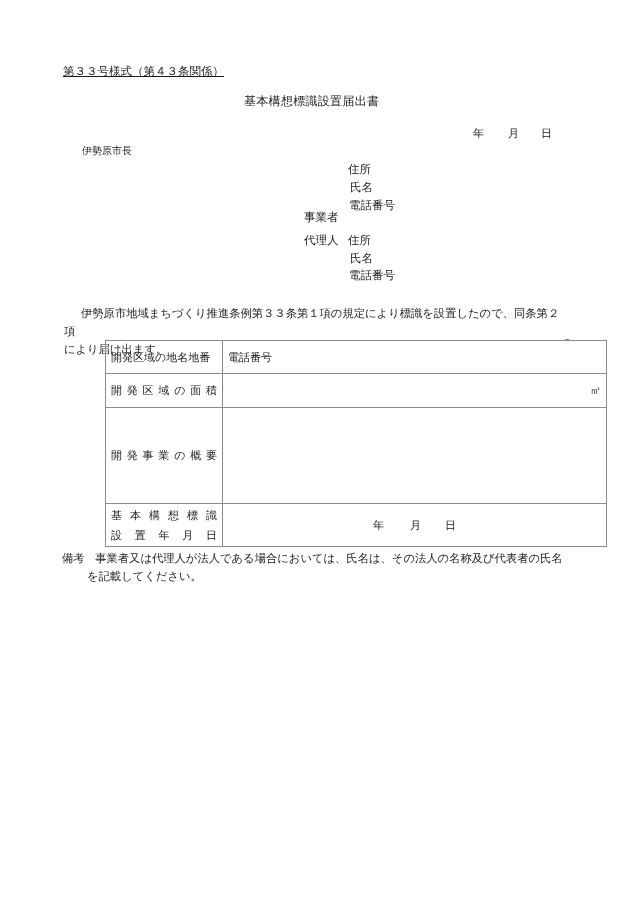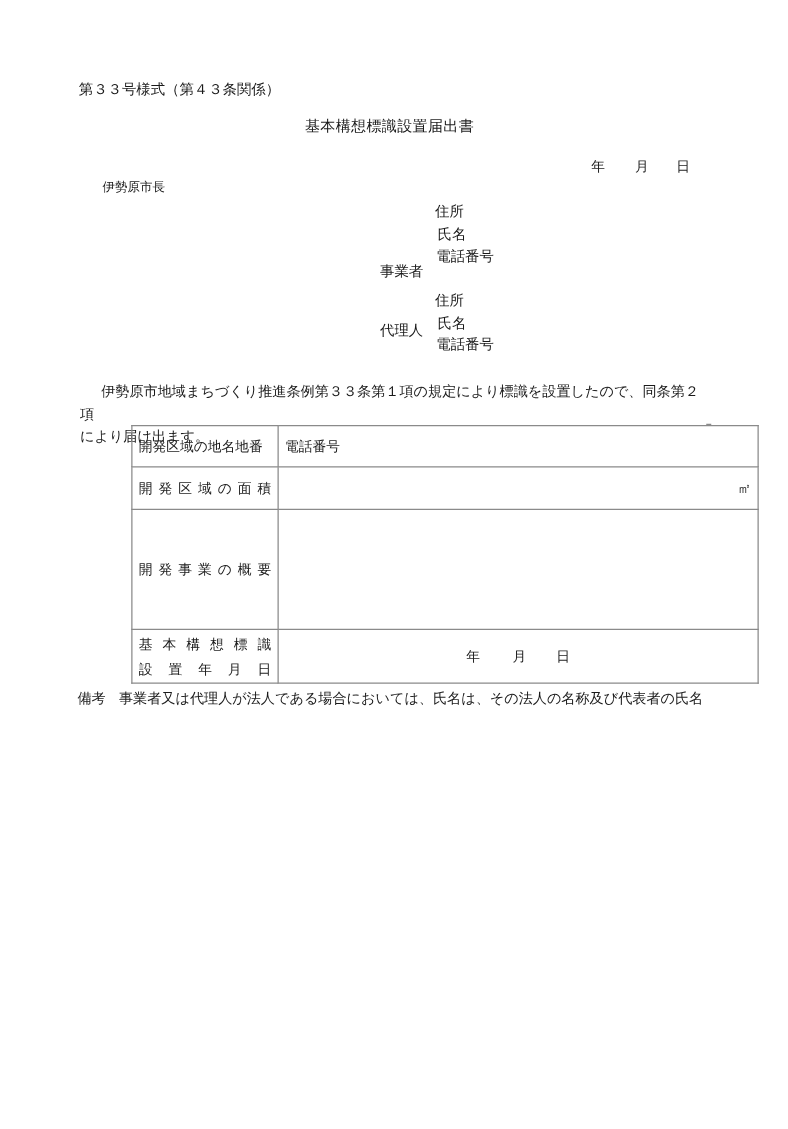--- a/index.html
+++ b/index.html
@@ -11,21 +11,21 @@
       width: 630px;
       height: 903px;
       position: relative;
       overflow: hidden;
       font-family: "DejaVu Serif", "Liberation Serif", serif;
       color: #1a1a1a;
       font-size: 11.5px;
     }
     .abs { position: absolute; white-space: nowrap; line-height: 1; }
 
-    .form-number { left: 63px; top: 66px; font-size: 11.5px; }
+    .form-number { left: 63px; top: 66px; font-size: 11.5px; text-decoration: underline; }
     .doc-title { left: 244px; top: 95px; font-size: 12px; letter-spacing: 0.3px; }
 
     .date-line { left: 473px; top: 128px; font-size: 11px; }
     .date-line span { display: inline-block; }
     .date-line .gap1 { width: 24px; }
     .date-line .gap2 { width: 22px; }
 
     .addressee { left: 82px; top: 146px; font-size: 10px; text-align: center; }
 
     .party-label { font-size: 11.5px; }
@@ -95,21 +95,21 @@
   <span>年</span><span class="gap1"></span><span>月</span><span class="gap2"></span><span>日</span>
 </div>
 
 <div class="abs addressee">伊勢原市長</div>
 
 <div class="abs party-label" style="left:304px; top:164px;margin-top:48px;">事業者</div>
 <div class="abs field-label" style="left:348px; top:164px;">住所</div>
 <div class="abs field-label" style="left:350px; top:182px;">氏名</div>
 <div class="abs field-label" style="left:349px; top:200px;">電話番号</div>
 
-<div class="abs party-label" style="left:304px; top:235px;margin-top:24px;">代理人</div>
+<div class="abs party-label" style="left:304px; top:235px;">代理人</div>
 <div class="abs field-label" style="left:348px; top:235px;">住所</div>
 <div class="abs field-label" style="left:350px; top:253px;">氏名</div>
 <div class="abs field-label" style="left:349px; top:270px;">電話番号</div>
 
 <div class="abs body-text">
   <span class="indent"></span><span>伊勢原市地域まちづくり推進条例第３３条第１項の規定により標識を設置したので、同条第２項</span><br>
   <span>により届け出ます。</span>
 </div>
 
 <table class="form-table">
@@ -177,13 +177,14 @@
     <td class="value-center date-cell">
       <span>年</span><span class="g1"></span><span>月</span><span class="g2"></span><span>日</span>
     </td>
   </tr>
 </tbody>
   </table>
 <div class="top-extension"></div>
 
 <div class="abs remarks">
   <span class="remarks-label">備考</span>&nbsp;&nbsp;<span>事業者又は代理人が法人である場合においては、氏名は、その法人の名称及び代表者の氏名</span>
+  <span class="cont">を記載してください。</span>
 </div>
 
 </body></html>

